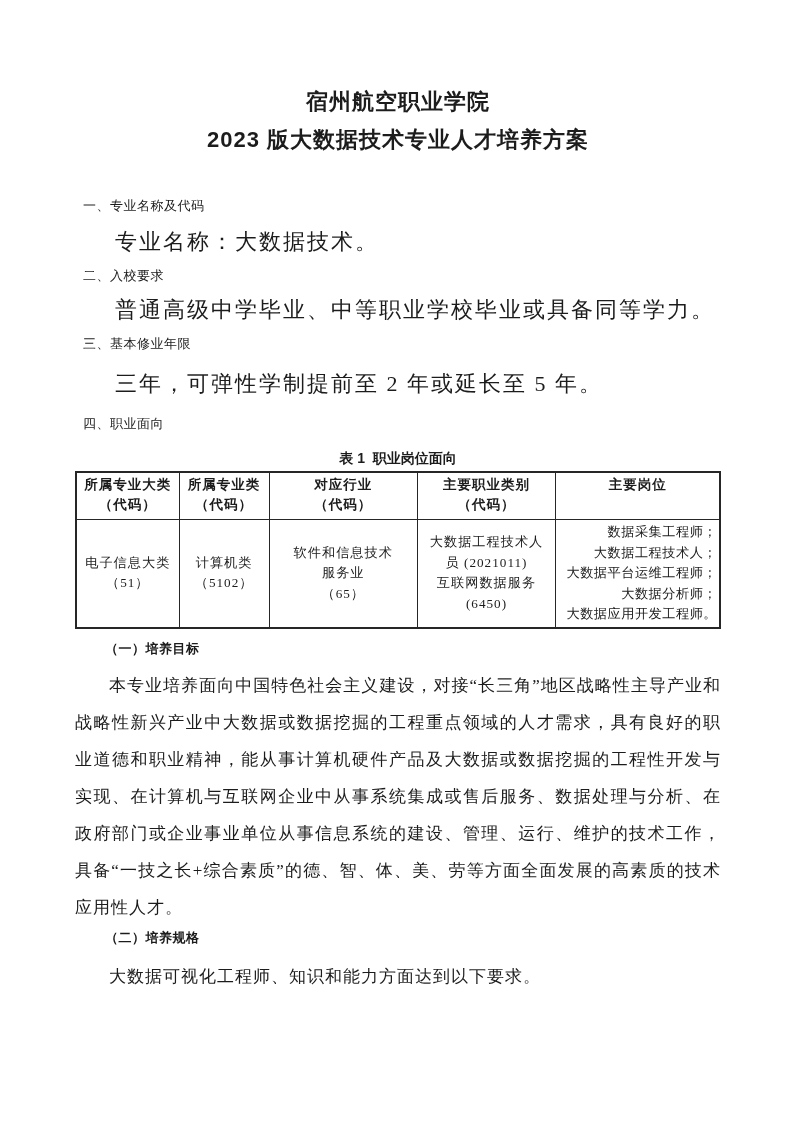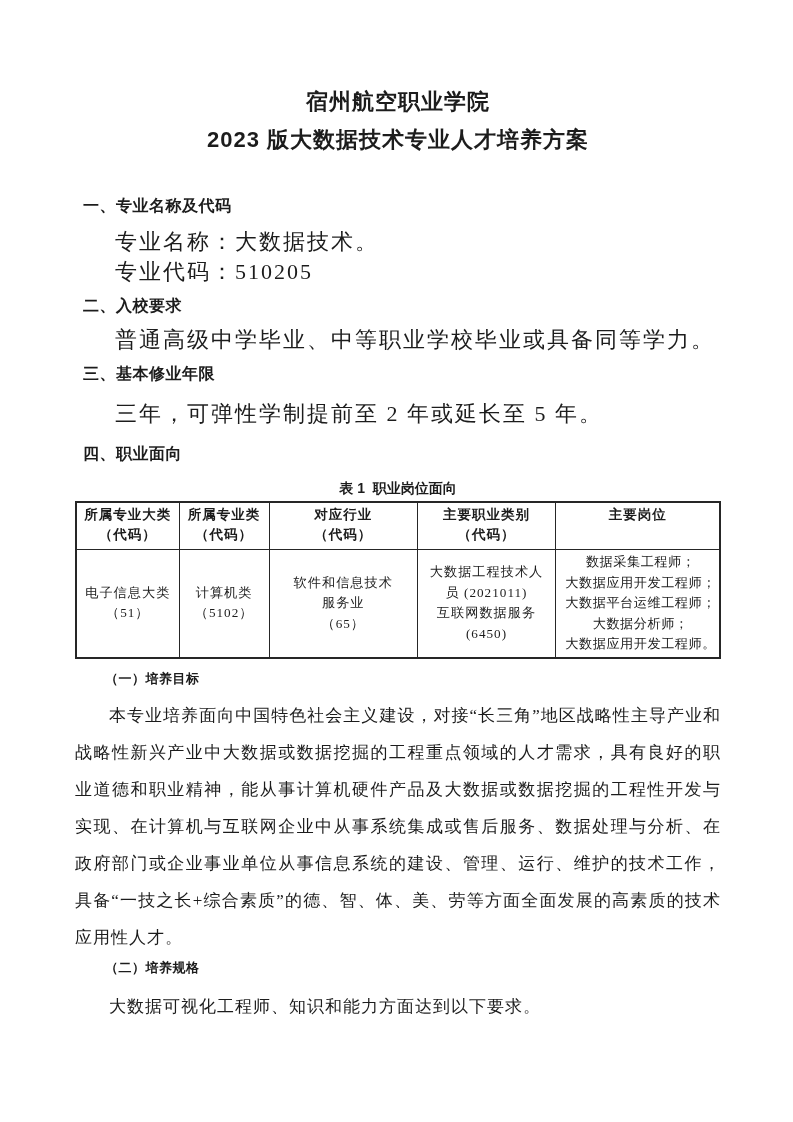--- a/index.html
+++ b/index.html
@@ -30,22 +30,22 @@
     font-family: "Liberation Sans", "DejaVu Sans", sans-serif;
     font-weight: 700;
     font-size: 22px;
     line-height: 34px;
     letter-spacing: 1px;
   }
   .doc-title.second { margin-top: 4px; }
   
   .sec-h {
     font-family: "Liberation Sans", "DejaVu Sans", sans-serif;
-    font-weight: 700;
-    font-size: 16px;
+    font-weight: 400;
+    font-size: 13px;
     line-height: 26px;
     padding-left: 8px;
     letter-spacing: 0.5px;
   }
   .sub-h {
     font-family: "Liberation Sans", "DejaVu Sans", sans-serif;
     font-weight: 700;
     font-size: 13px;
     line-height: 24px;
     padding-left: 30px;
@@ -102,39 +102,38 @@
     letter-spacing: 1px;
   }
   .job-table td {
     font-size: 13.2px;
     line-height: 20.5px;
     height: 101px;
     text-align: center;
     letter-spacing: 1px;
   }
   .job-table td.left {
-    text-align: center;
+    text-align: right;
     padding-left: 8px;
     letter-spacing: 0.5px;
     margin-top: 47px;
   }
 </style>
 </head>
 <body>
 
 <div class="page">
 
   <div class="title-block">
     <div class="doc-title">宿州航空职业学院</div>
     <div class="doc-title second">2023 版大数据技术专业人才培养方案</div>
   </div>
 
   <div class="sec-h">一、专业名称及代码</div>
   <div class="body-line mt8">专业名称：大数据技术。</div>
-  <div class="body-line">专业代码：510205</div>
 
   <div class="sec-h mt6">二、入校要求</div>
   <div class="body-line mt6">普通高级中学毕业、中等职业学校毕业或具备同等学力。</div>
 
   <div class="sec-h mt6">三、基本修业年限</div>
   <div class="body-line mt12">三年，可弹性学制提前至 2 年或延长至 5 年。</div>
 
   <div class="sec-h mt12">四、职业面向</div>
   <div class="tbl-caption">表 1  职业岗位面向</div>
 
@@ -185,21 +184,21 @@
           <div>（65）</div>
         </td>
         <td>
           <div>大数据工程技术人</div>
           <div>员 (2021011)</div>
           <div>互联网数据服务</div>
           <div>(6450)</div>
         </td>
         <td class="left">
           <div>数据采集工程师；</div>
-          <div>大数据应用开发工程师；</div>
+          <div>大数据工程技术人；</div>
           <div>大数据平台运维工程师；</div>
           <div>大数据分析师；</div>
           <div>大数据应用开发工程师。</div>
         </td>
       </tr>
     </tbody>
   </table>
 
   <div class="sub-h mt8">（一）培养目标</div>
   <p class="para mt6">本专业培养面向中国特色社会主义建设，对接“长三角”地区战略性主导产业和战略性新兴产业中大数据或数据挖掘的工程重点领域的人才需求，具有良好的职业道德和职业精神，能从事计算机硬件产品及大数据或数据挖掘的工程性开发与实现、在计算机与互联网企业中从事系统集成或售后服务、数据处理与分析、在政府部门或企业事业单位从事信息系统的建设、管理、运行、维护的技术工作，具备“一技之长+综合素质”的德、智、体、美、劳等方面全面发展的高素质的技术应用性人才。</p>

